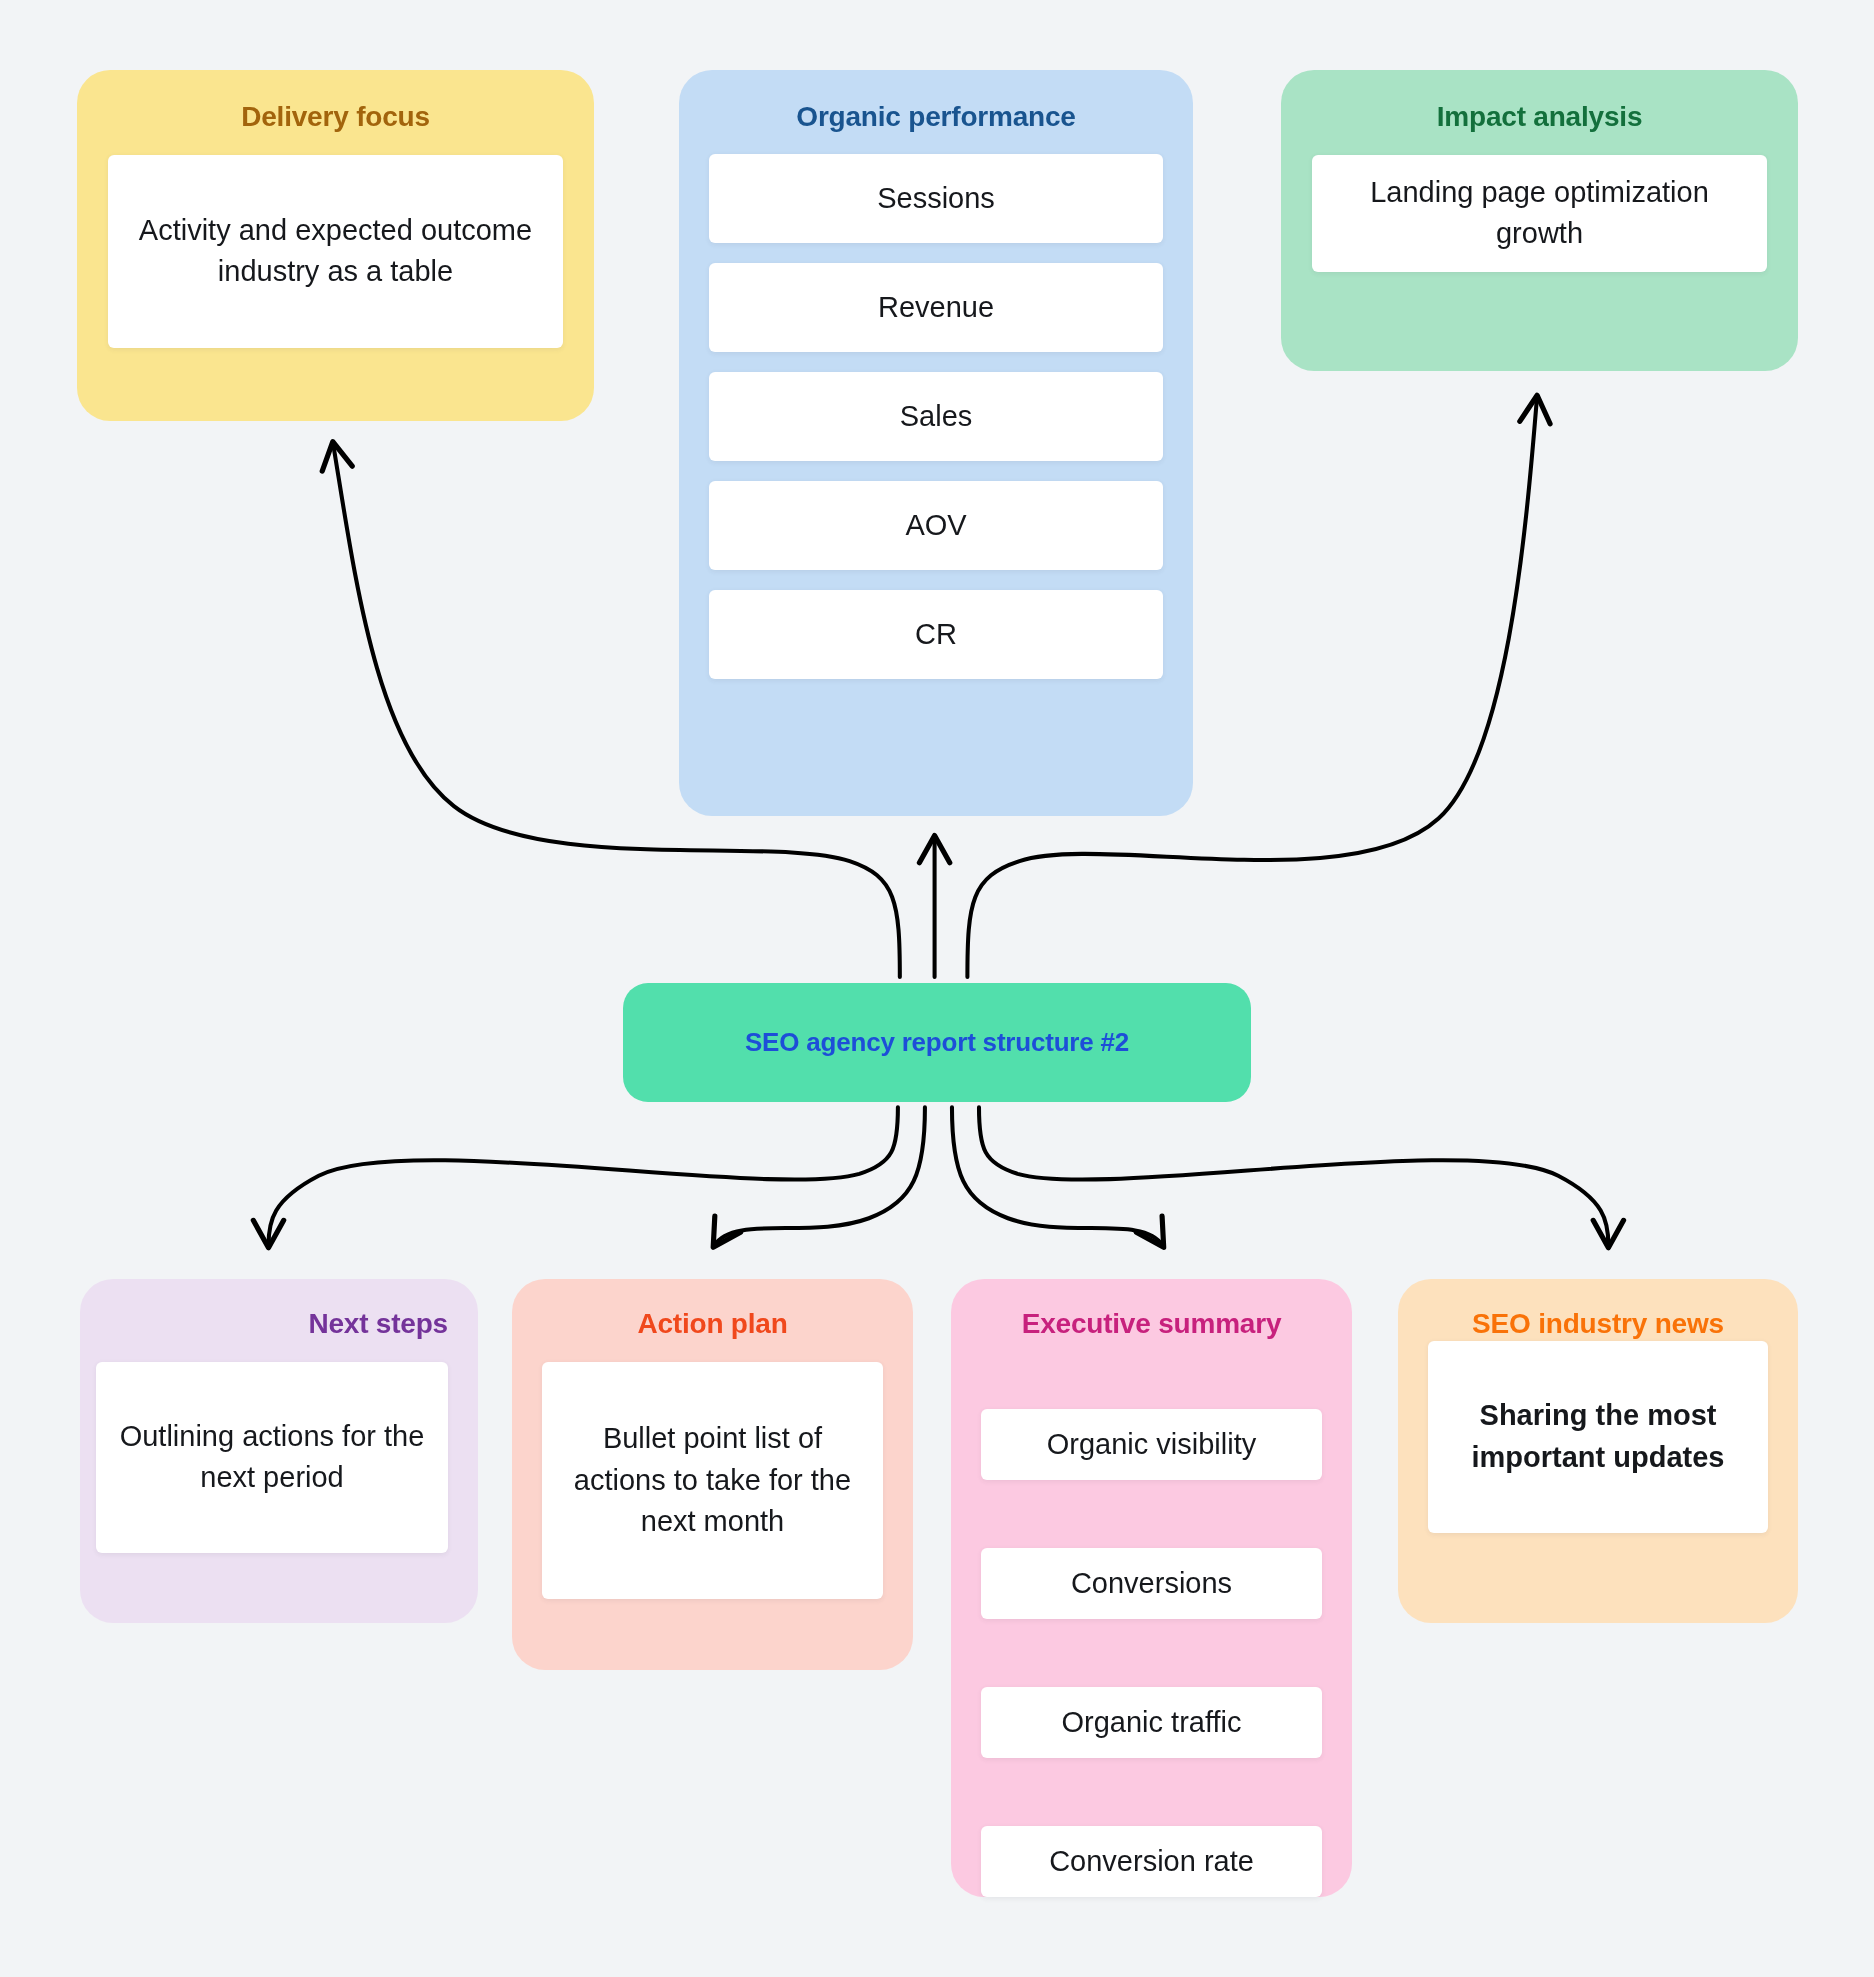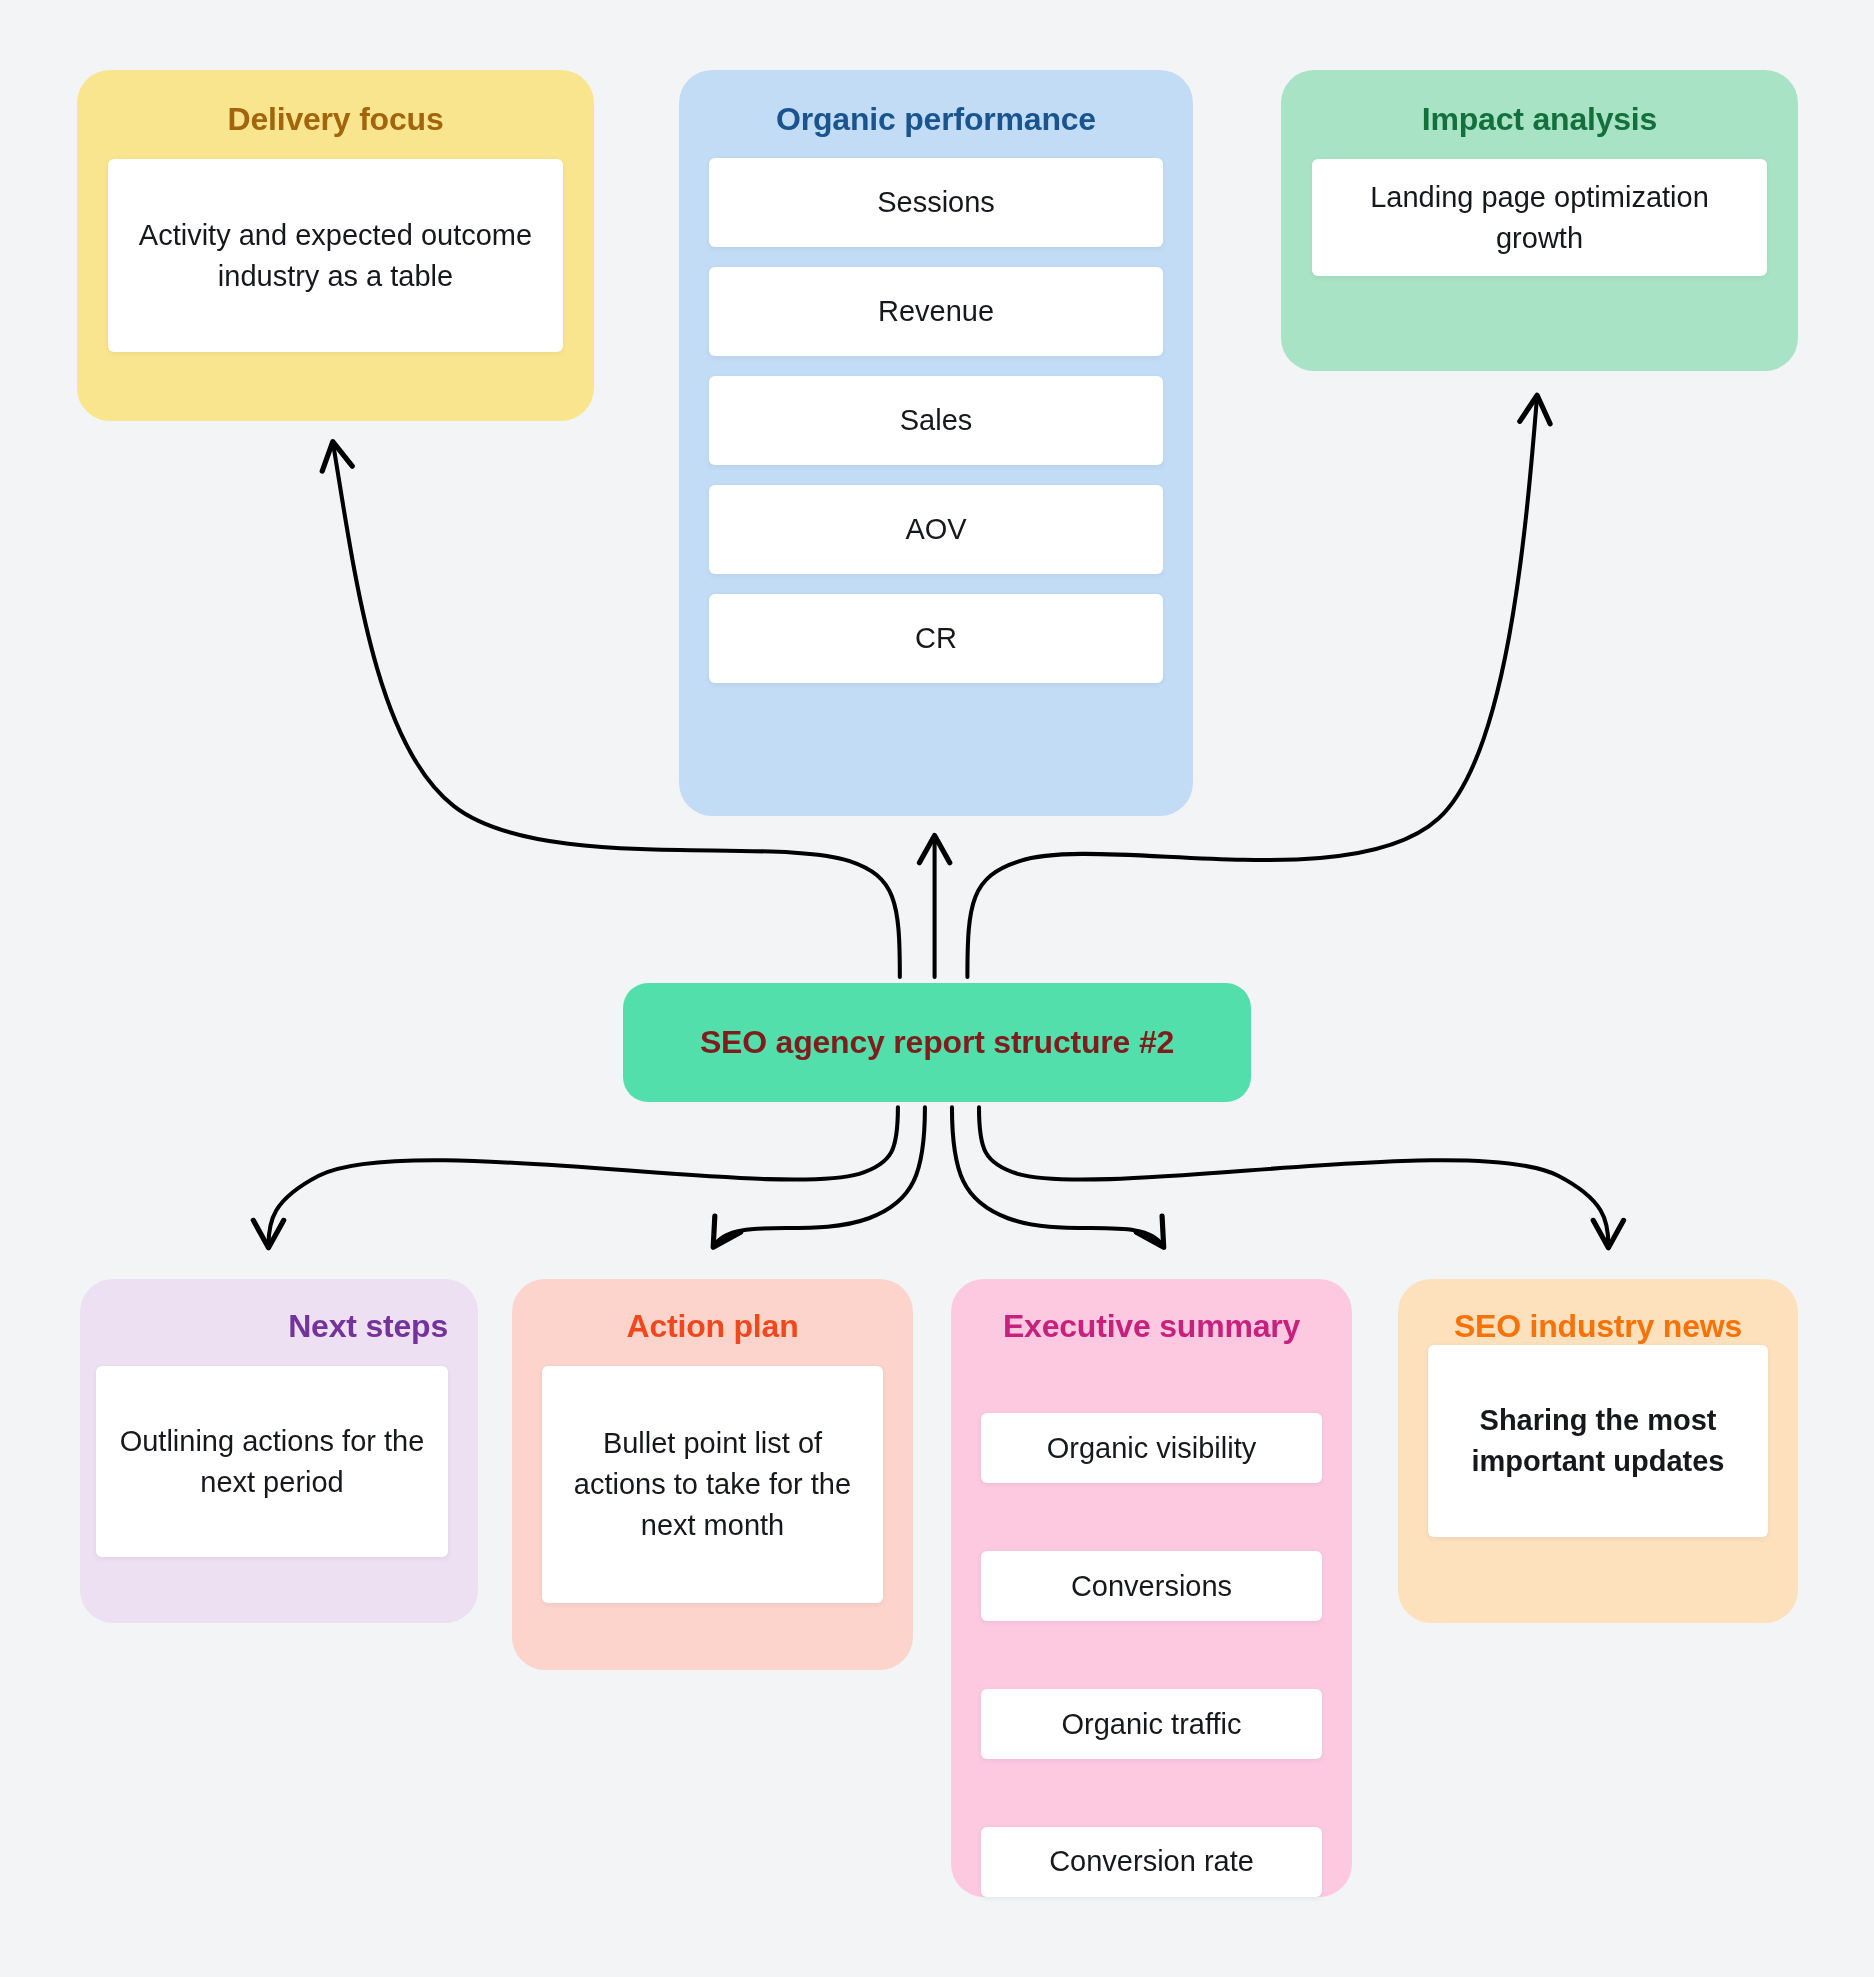--- a/index.html
+++ b/index.html
@@ -31,21 +31,21 @@
     position: absolute;
     box-sizing: border-box;
     border-radius: 33px;
     z-index: 2;
     display: flex;
     flex-direction: column;
     align-items: center;
   }
   .node-title {
     font-weight: bold;
-    font-size: 32px;
+    font-size: 28px;
     letter-spacing: -0.2px;
     text-align: center;
     line-height: 1.2;
     white-space: nowrap;
   }
   .chip {
     background: #ffffff;
     border-radius: 6px;
     box-sizing: border-box;
     display: flex;
@@ -61,22 +61,22 @@
   #center-node {
     left: 623px;
     top: 983px;
     width: 628px;
     height: 119px;
     background: #52dfac;
     border-radius: 25px;
     justify-content: center;
   }
   #center-node .node-title {
-    color: #7f1d1d;
-    font-size: 32px;
+    color: #1d4ed8;
+    font-size: 26px;
   }
   
   #card-delivery-focus {
     left: 77px; top: 70px; width: 517px; height: 351px;
     background: #fae58f;
     padding: 30px 31px 0 31px;
   }
   #card-delivery-focus .node-title { color: #a2640c; }
   #card-delivery-focus .chip {
     width: 100%; height: 193px; margin-top: 21px; padding: 0 25px;

